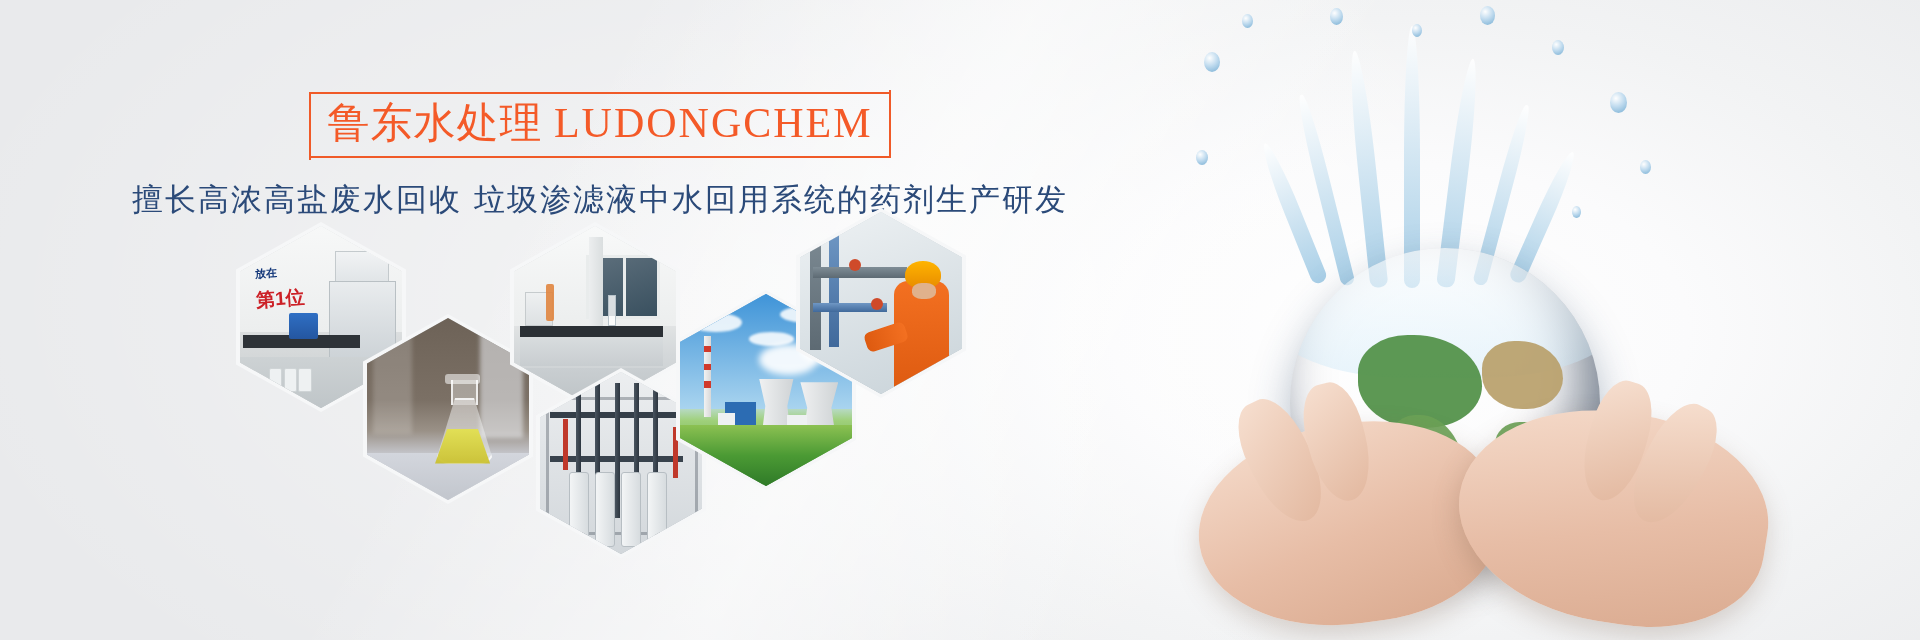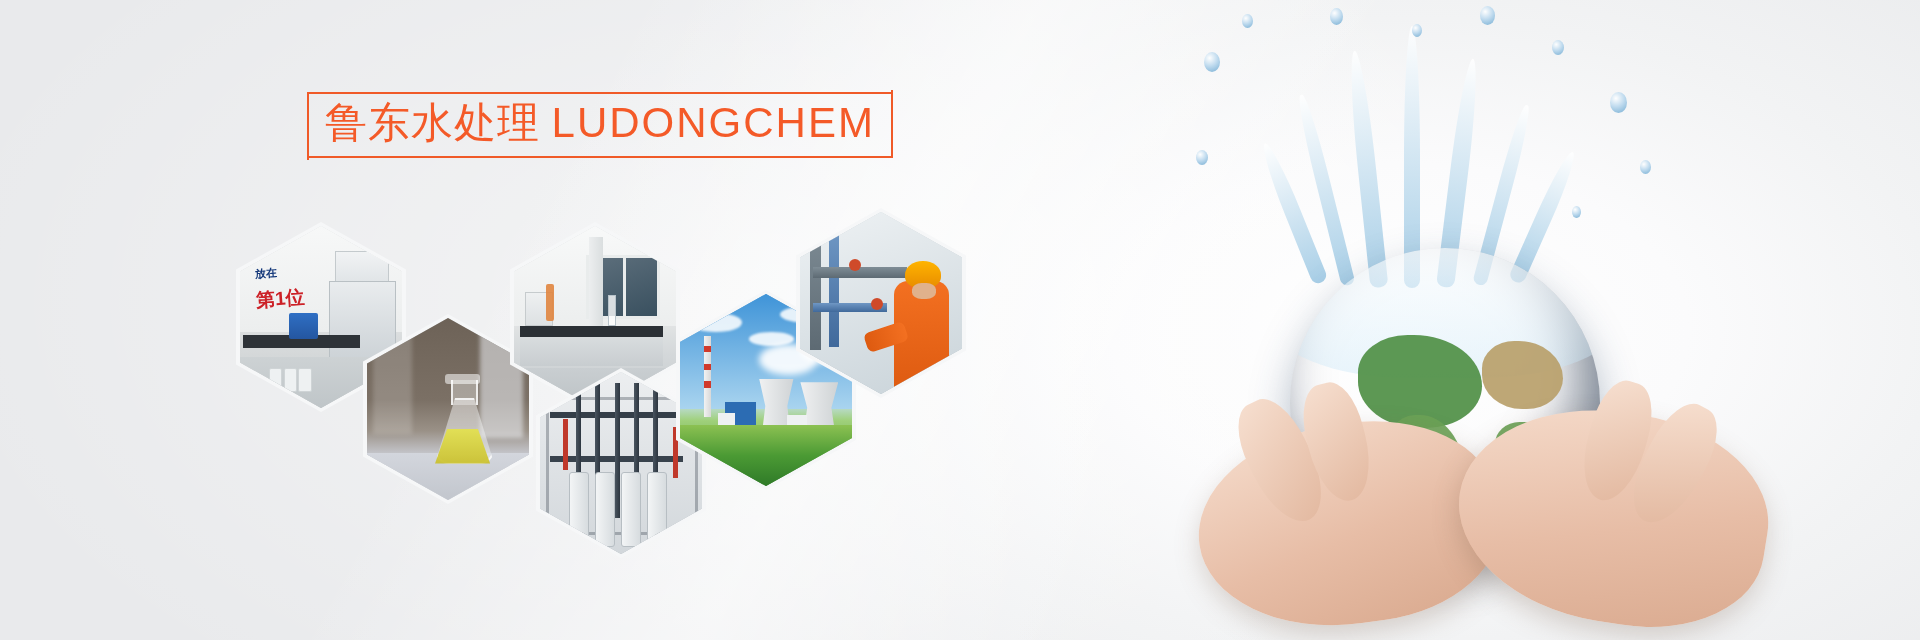--- a/index.html
+++ b/index.html
@@ -34,21 +34,21 @@
     border-right:2px solid #f05a28;border-bottom:2px solid #f05a28;
     pointer-events:none;}
   .titlewrap .rule-top{position:absolute;left:0;top:0;height:2px;background:#f05a28;width:100%;}
   .titlewrap .rule-bot{position:absolute;left:0;bottom:0;height:2px;background:#f05a28;width:100%;}
   .title{
     position:relative;z-index:2;
     font-family:"Liberation Serif","DejaVu Serif",serif;
     font-size:42px;line-height:50px;color:#f45a28;letter-spacing:1px;
     white-space:nowrap;font-weight:400;
   }
-  .title .en{font-family:Liberation Sans, sans-serif;letter-spacing:2px;}
+  .title .en{font-family:Liberation Serif, serif;letter-spacing:2px;}
   .subtitle{
     margin-top:20px;
     font-family:"DejaVu Sans","Liberation Sans",sans-serif;
     font-size:31px;line-height:42px;color:#2b4a79;letter-spacing:2px;
     white-space:nowrap;font-weight:400;
   }
 
   
   .hexcluster{position:absolute;left:236px;top:222px;width:720px;height:300px;}
   .hex{
@@ -188,20 +188,21 @@
   <div class="sheen"></div>
 
   <div class="textblock">
     <div class="titlewrap">
       <span class="rule-top"></span>
       <span class="rule-bot"></span>
       <span class="br-tl"></span>
       <span class="br-br"></span>
       <div class="title"><span>鲁东水处理</span> <span class="en">LUDONGCHEM</span></div>
     </div>
+    <div class="subtitle">擅长高浓高盐废水回收 垃圾渗滤液中水回用系统的药剂生产研发</div>
   </div>
 
   <div class="hexcluster">
 
     <div class="hex hex-outer-bg" style="left:0px;top:0px;width:170px;height:190px;">
       <div class="inner">
         <div class="art art-lab1">
           <div class="wall"></div>
           <div class="cab2"></div>
           <div class="cab"></div>

